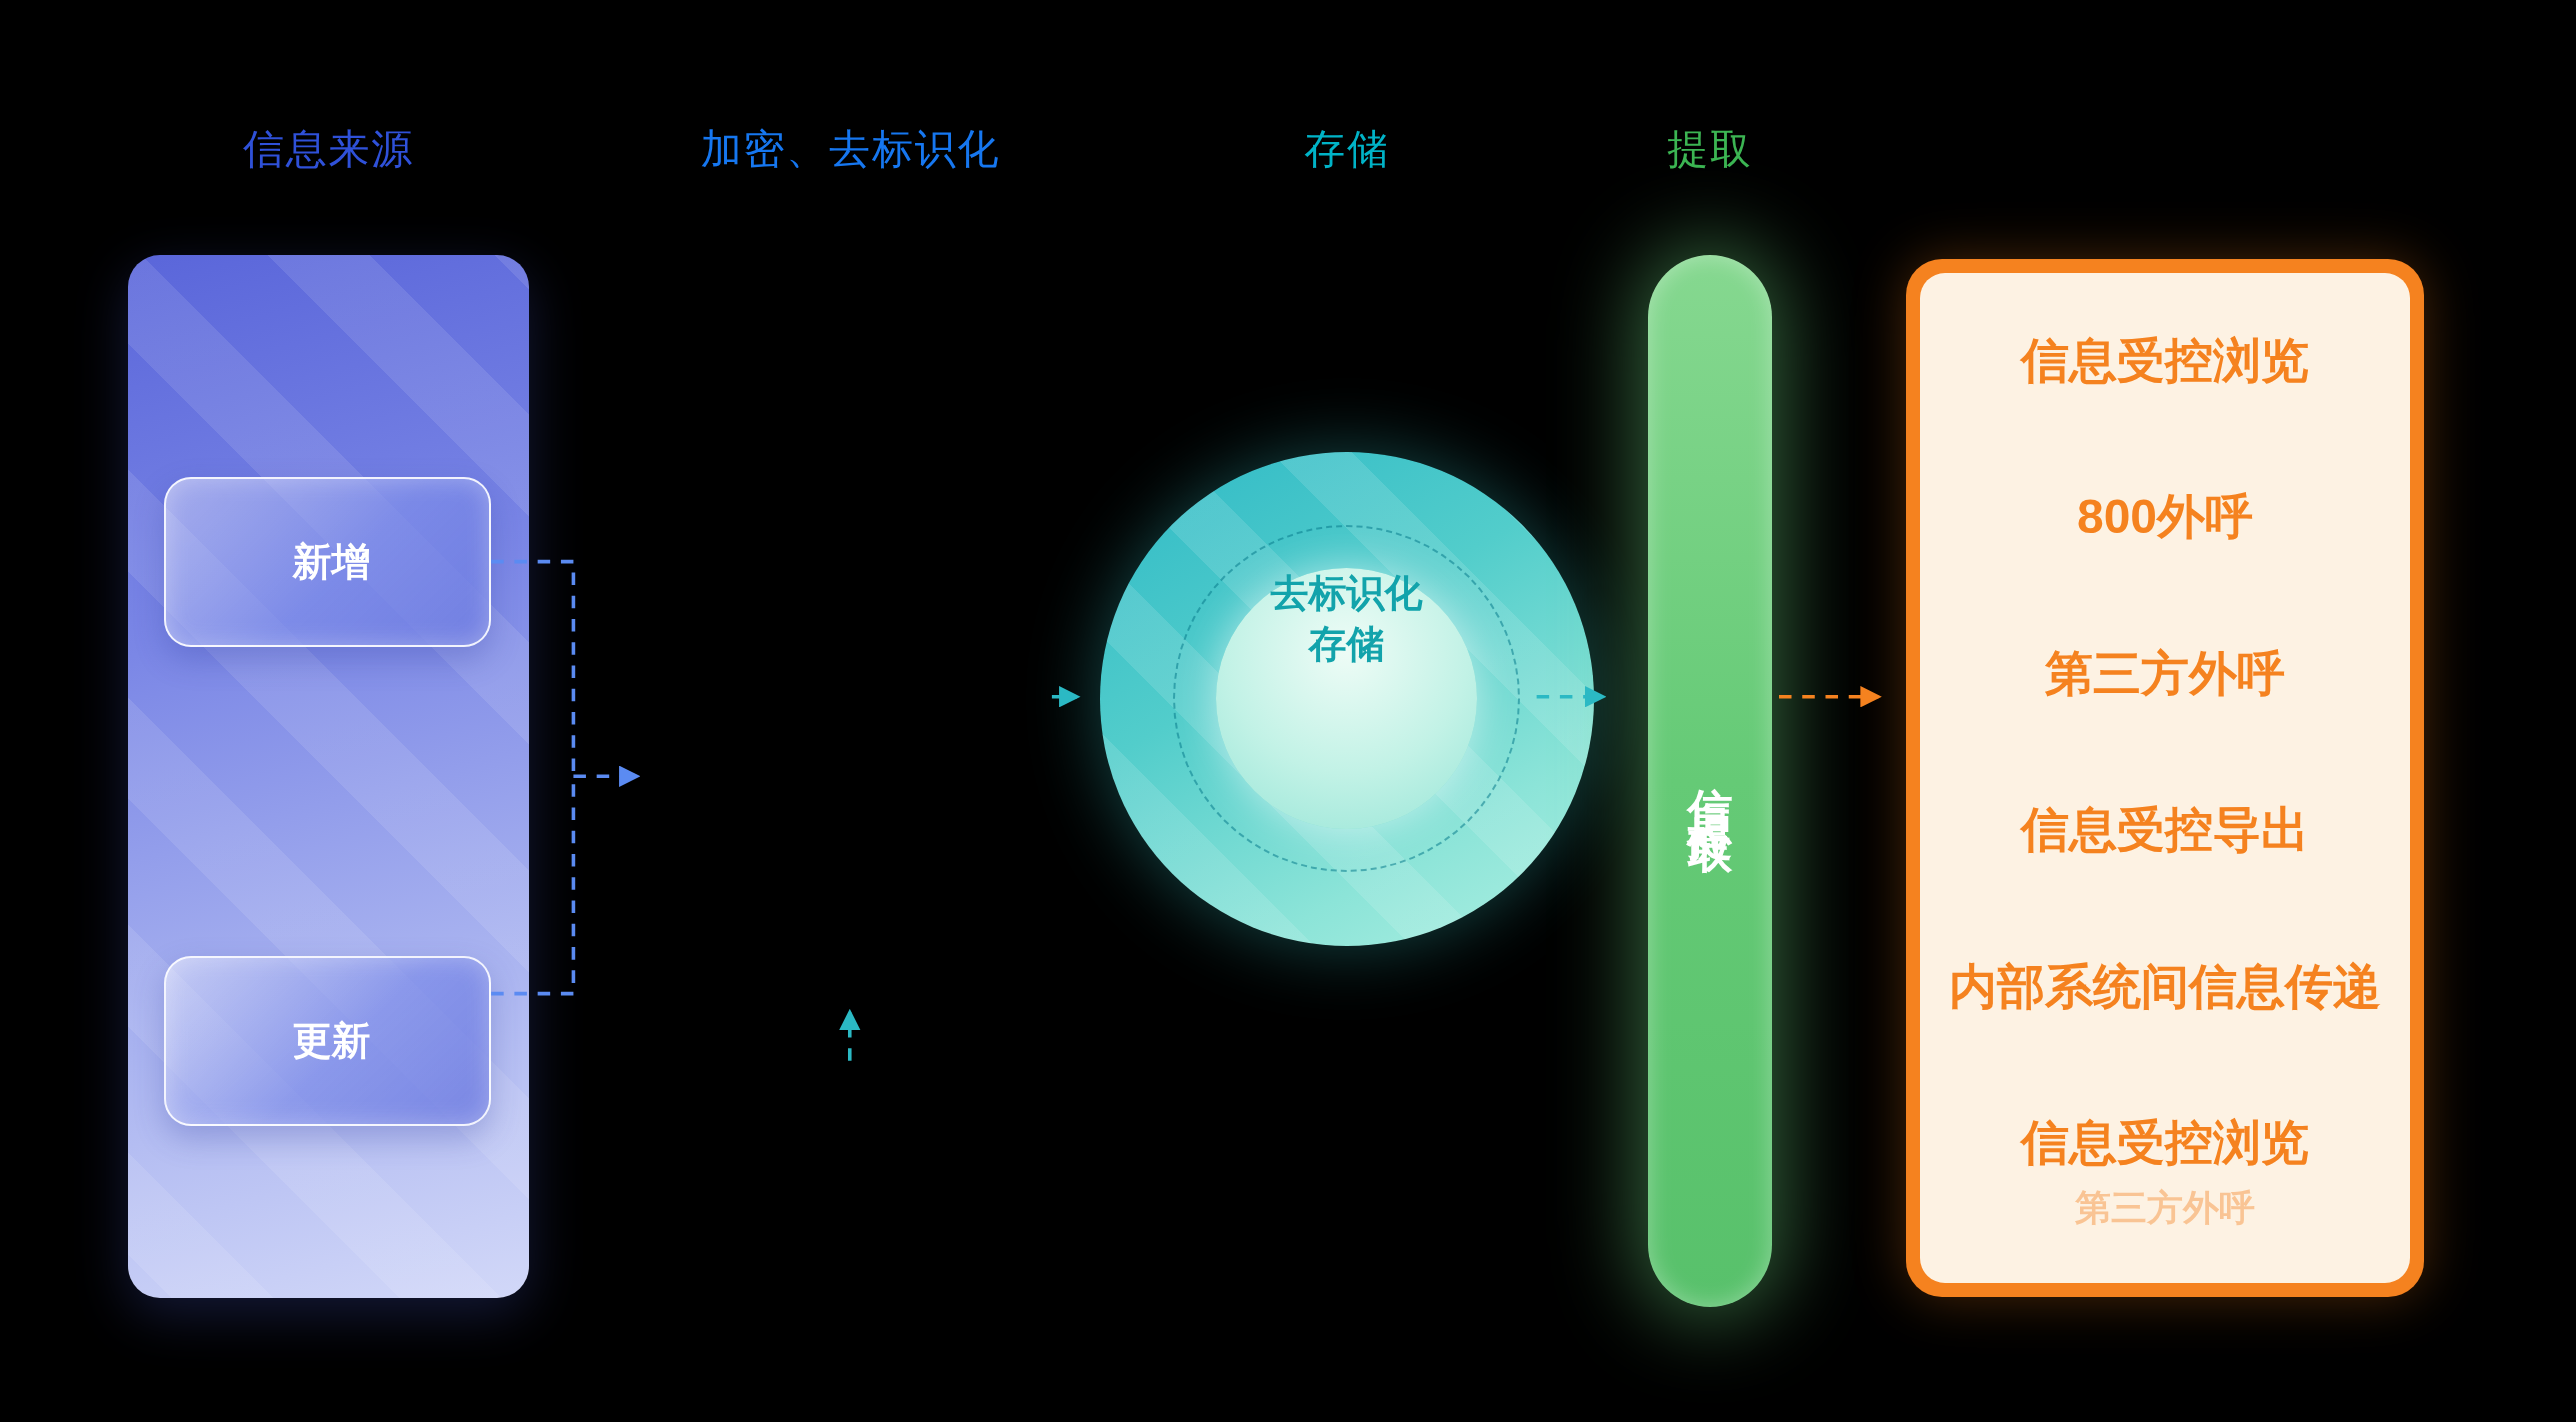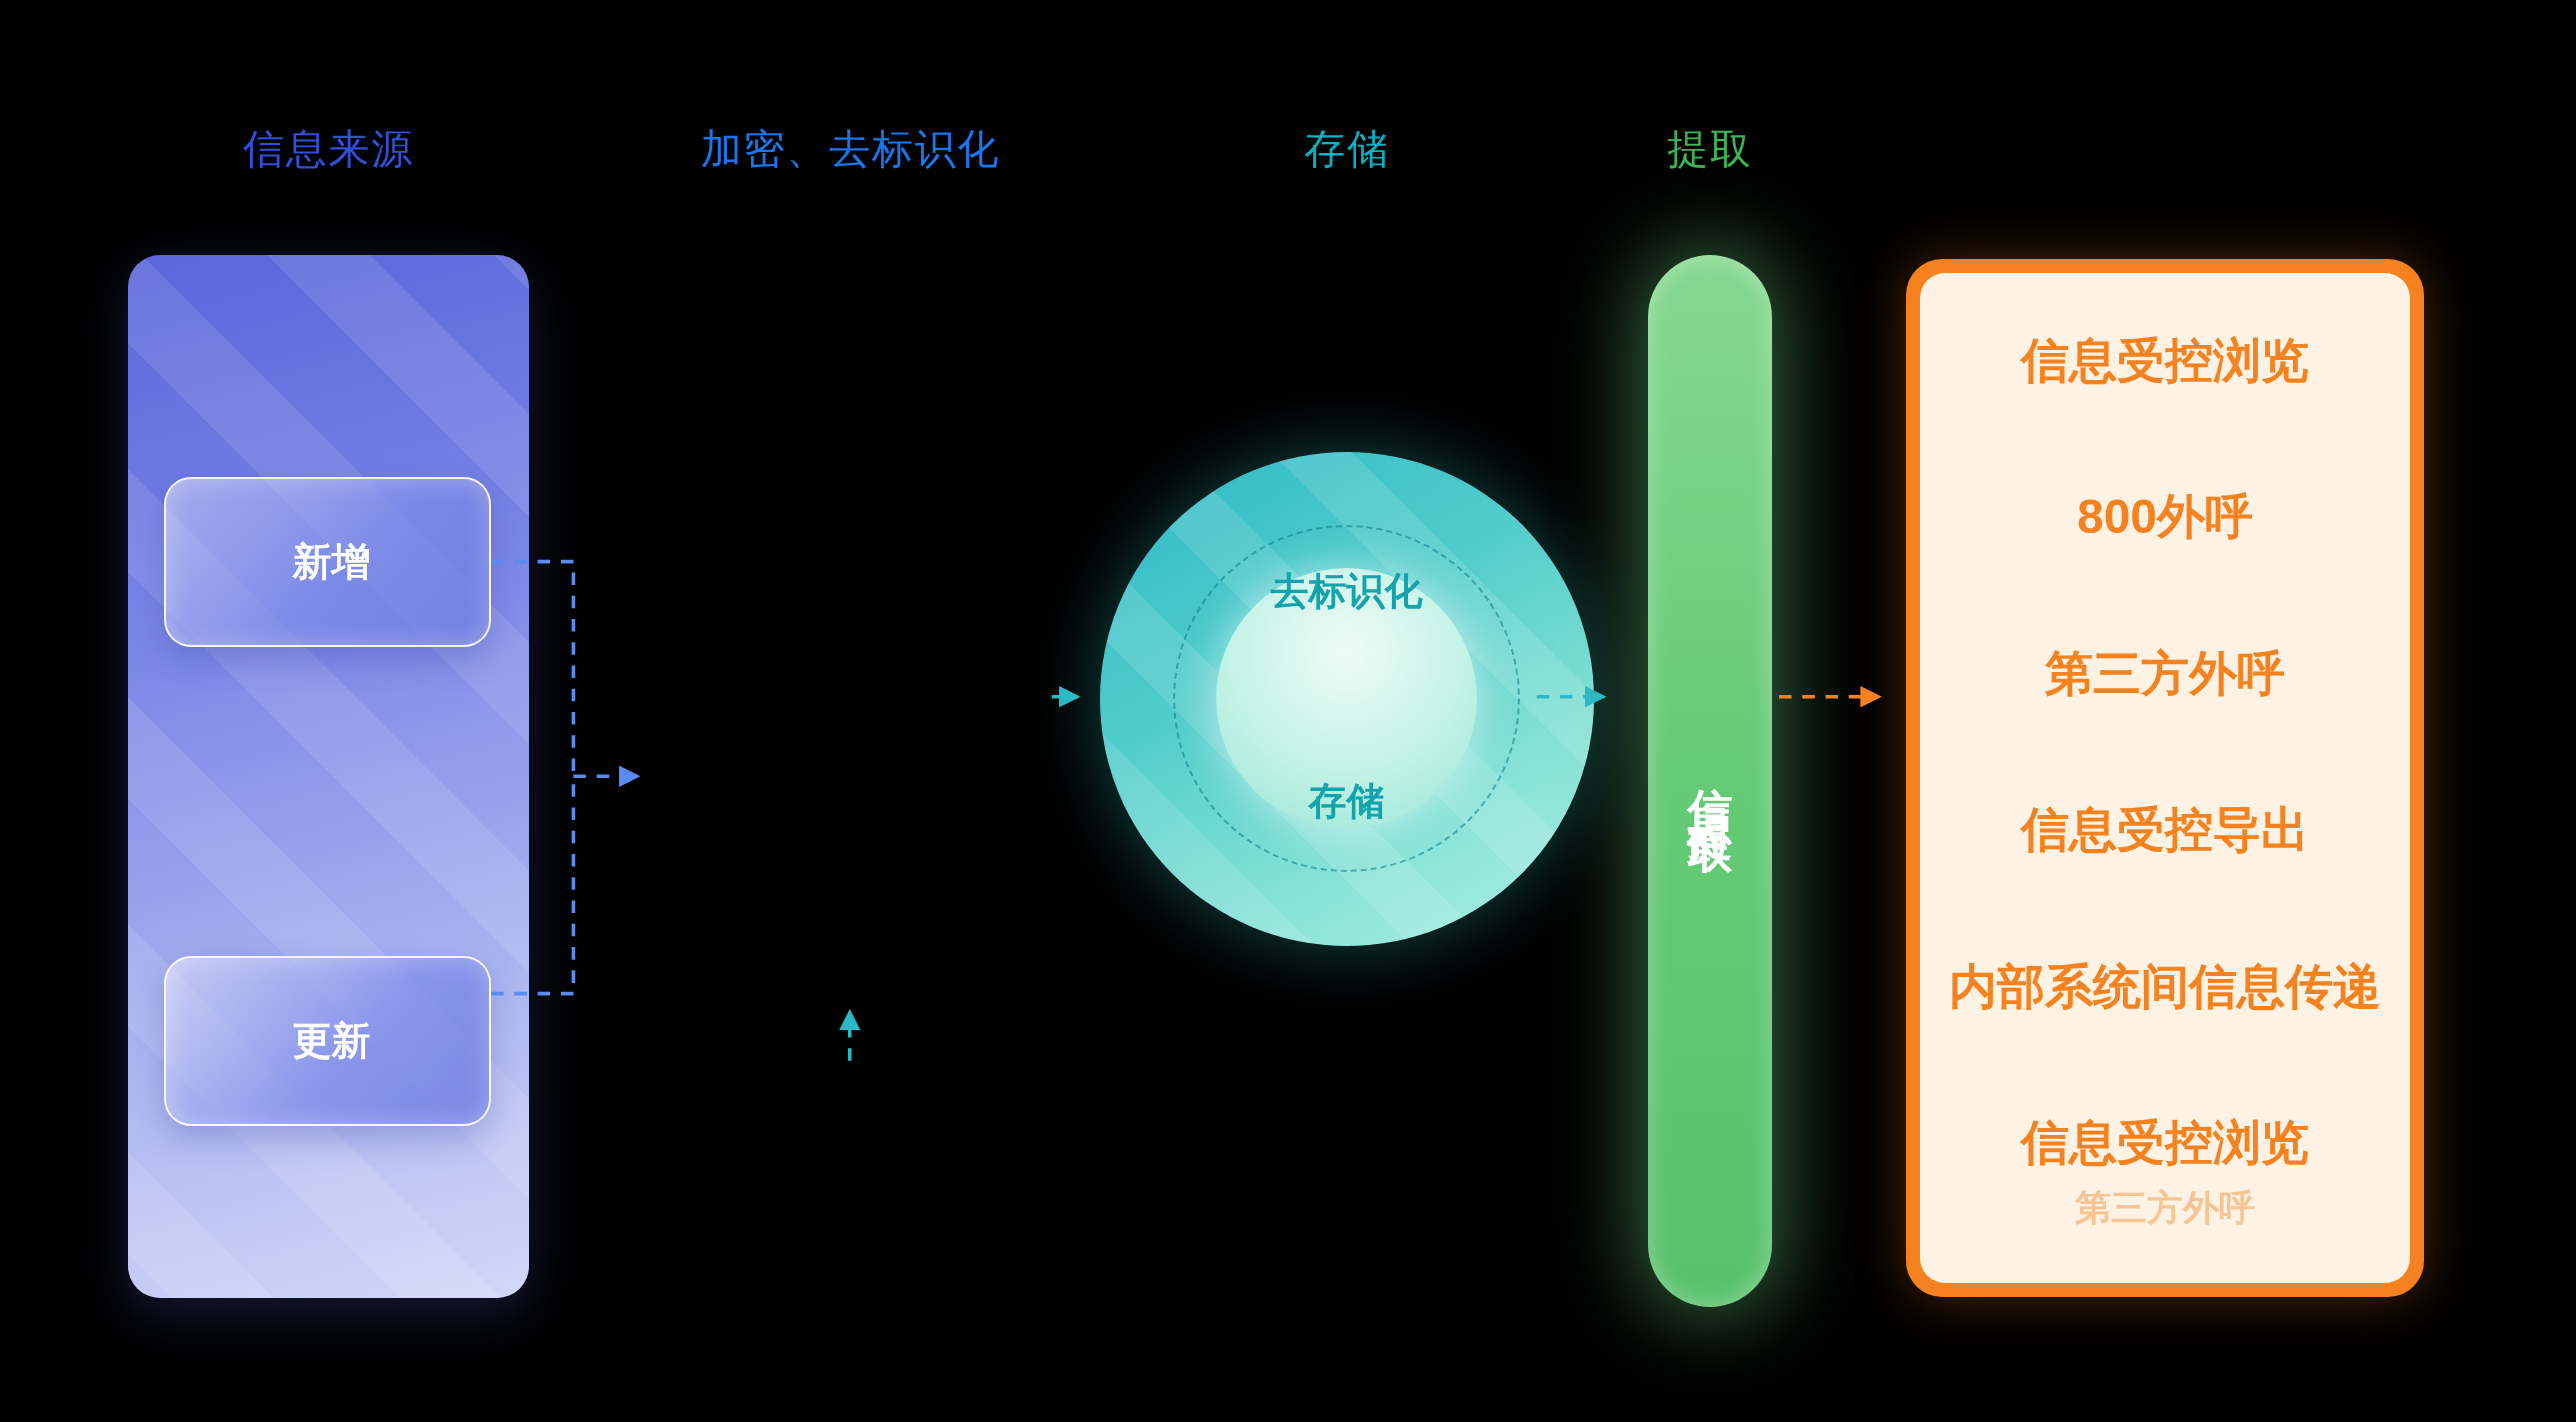--- a/index.html
+++ b/index.html
@@ -51,22 +51,22 @@
                     background:linear-gradient(150deg,#2eb9c6 0%,#52cdcb 40%,#8ce4d8 75%,#aef0e2 100%);
                     box-shadow:0 0 72px rgba(60,205,205,0.35); }
   .storage-circle::before { content:""; position:absolute; inset:-40%;
                     background:repeating-linear-gradient(45deg, rgba(255,255,255,0.12) 0 57px, rgba(255,255,255,0) 57px 125px); }
   .dashed-ring { position:absolute; left:50%; top:50%; width:347px; height:347px; margin:-174px 0 0 -174px;
                  border-radius:50%; border:2.7px dashed rgba(8,125,140,0.55); }
   .inner-circle { position:absolute; left:50%; top:50%; width:261px; height:261px; margin:-131px 0 0 -131px;
                   border-radius:50%;
                   background:radial-gradient(circle at 50% 32%, #eefcf6 0%, #c2f2e6 55%, #97e5d7 100%);
                   box-shadow:0 0 41px rgba(255,255,255,0.55);
-                  display:flex; flex-direction:column; align-items:center; justify-content:space-between;
-                  font-size:38px; font-weight:700; color:#12a3ab; line-height:1.35;font-family:Liberation Mono, monospace; }
+                  display:flex; flex-direction:column; align-items:center; justify-content:flex-start;
+                  font-size:38px; font-weight:700; color:#12a3ab; line-height:1.35; }
 
   
   .extract-bar { position:absolute; left:1648px; top:255px; width:124px; height:1052px; border-radius:63px;
                  background:linear-gradient(180deg,#86d890 0%,#65ca76 50%,#58c16b 100%);
                  box-shadow:0 0 81px 12.5px rgba(110,215,130,0.45), inset 0 0 23px rgba(255,255,255,0.35);
                  display:flex; align-items:center; justify-content:center; }
   .vtext { writing-mode:vertical-rl; text-orientation:upright; color:#fff;
            font-size:45px; font-weight:700; letter-spacing:14.3px; }
 
   

